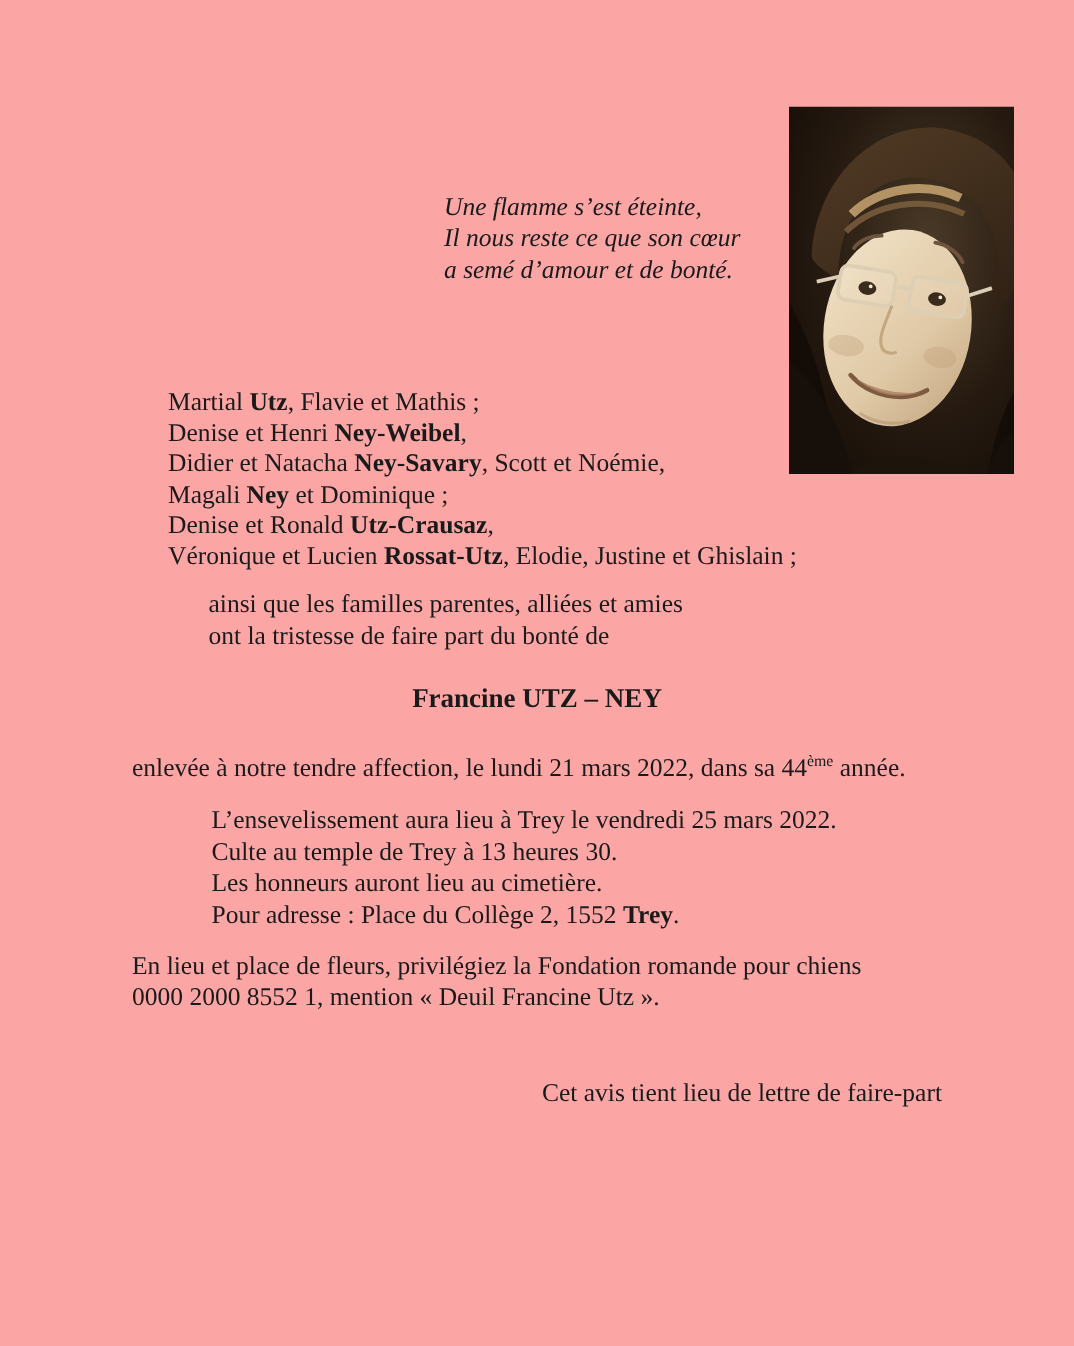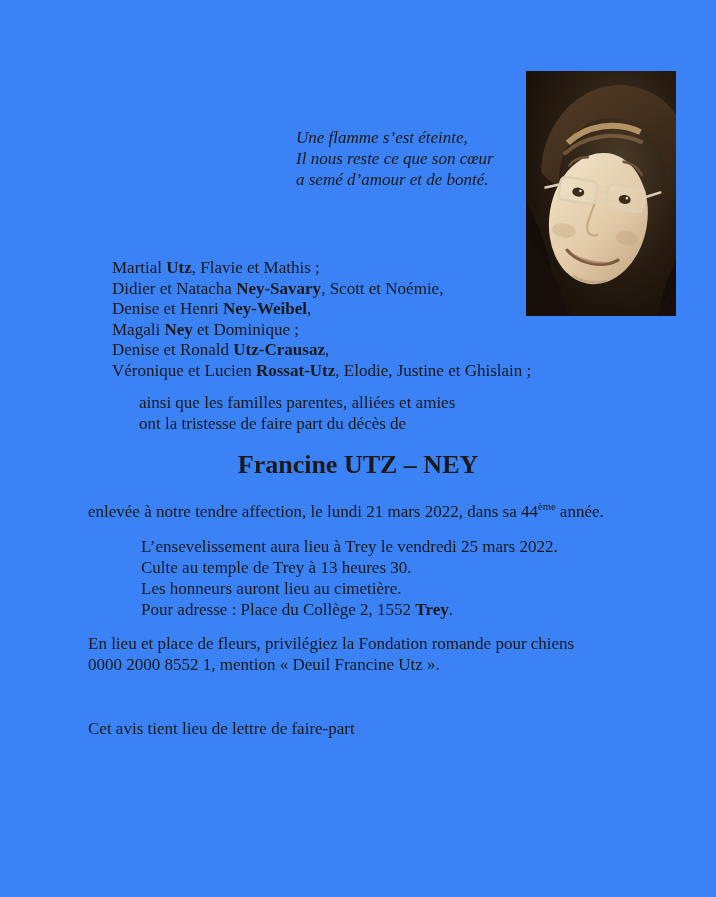--- a/index.html
+++ b/index.html
@@ -1,20 +1,20 @@
 <!DOCTYPE html>
 <html lang="fr"><head>
 <meta charset="utf-8">
 <style>
   html, body { margin: 0; padding: 0; background: #ffffff; }
   .page {
     position: relative;
     width: 716px;
     height: 897px;
-    background: #3b82f6;
+    background: #fca5a5;
     font-family: "Liberation Serif", "DejaVu Serif", serif;
     color: #1a1a1a;
     font-size: 17px;
     overflow: hidden;
   }
   .line { white-space: nowrap; }
   .seg-b { font-weight: bold; }
   .seg-i { }
   .seg-sup { vertical-align: super; font-size: 0.62em; line-height: 0; }
 
@@ -48,21 +48,21 @@
     top: 393px;
     line-height: 20.6px;
   }
   .deceased {
     position: absolute;
     left: 88px;
     top: 450px;
     width: 540px;
     margin: 0;
     text-align: center;
-    font-size: 26px;
+    font-size: 18px;
     font-weight: bold;
     line-height: 30px;
   }
   .death-line {
     position: absolute;
     left: 88px;
     top: 501px;
     width: 620px;
     line-height: 21px;
   }
@@ -76,21 +76,21 @@
     position: absolute;
     left: 88px;
     top: 633px;
     line-height: 21.3px;
   }
   .closing {
     position: absolute;
     left: 88px;
     top: 719px;
     width: 540px;
-    text-align: left;
+    text-align: right;
   }
 </style>
 </head>
 <body>
 
 <div class="page">
 
   <figure class="photo">
     <svg viewBox="0 0 150 245" preserveAspectRatio="none" aria-hidden="true">
       <defs>
@@ -140,30 +140,30 @@
   </figure>
 
   <div class="epigraph">
     <div class="line">Une flamme s’est éteinte,</div>
     <div class="line">Il nous reste ce que son cœur</div>
     <div class="line">a semé d’amour et de bonté.</div>
   </div>
 
   <div class="family">
     <div class="line"><span>Martial </span><span class="seg-b">Utz</span><span>, Flavie et Mathis ;</span></div>
+    <div class="line"><span>Denise et Henri </span><span class="seg-b">Ney-Weibel</span><span>,</span></div>
     <div class="line"><span>Didier et Natacha </span><span class="seg-b">Ney-Savary</span><span>, Scott et Noémie,</span></div>
-    <div class="line"><span>Denise et Henri </span><span class="seg-b">Ney-Weibel</span><span>,</span></div>
     <div class="line"><span>Magali </span><span class="seg-b">Ney</span><span> et Dominique ;</span></div>
     <div class="line"><span>Denise et Ronald </span><span class="seg-b">Utz-Crausaz</span><span>,</span></div>
     <div class="line"><span>Véronique et Lucien </span><span class="seg-b">Rossat-Utz</span><span>, Elodie, Justine et Ghislain ;</span></div>
   </div>
 
   <div class="intro">
     <div class="line">ainsi que les familles parentes, alliées et amies</div>
-    <div class="line">ont la tristesse de faire part du décès de</div>
+    <div class="line">ont la tristesse de faire part du bonté de</div>
   </div>
 
   <h1 class="deceased">Francine UTZ – NEY</h1>
 
   <div class="death-line line"><span>enlevée à notre tendre affection, le lundi 21 mars 2022, dans sa 44</span><span class="seg-sup">ème</span><span> année.</span></div>
 
   <div class="ceremony">
     <div class="line"><span>L’ensevelissement aura lieu à Trey le vendredi 25 mars 2022.</span></div>
     <div class="line"><span>Culte au temple de Trey à 13 heures 30.</span></div>
     <div class="line"><span>Les honneurs auront lieu au cimetière.</span></div>

